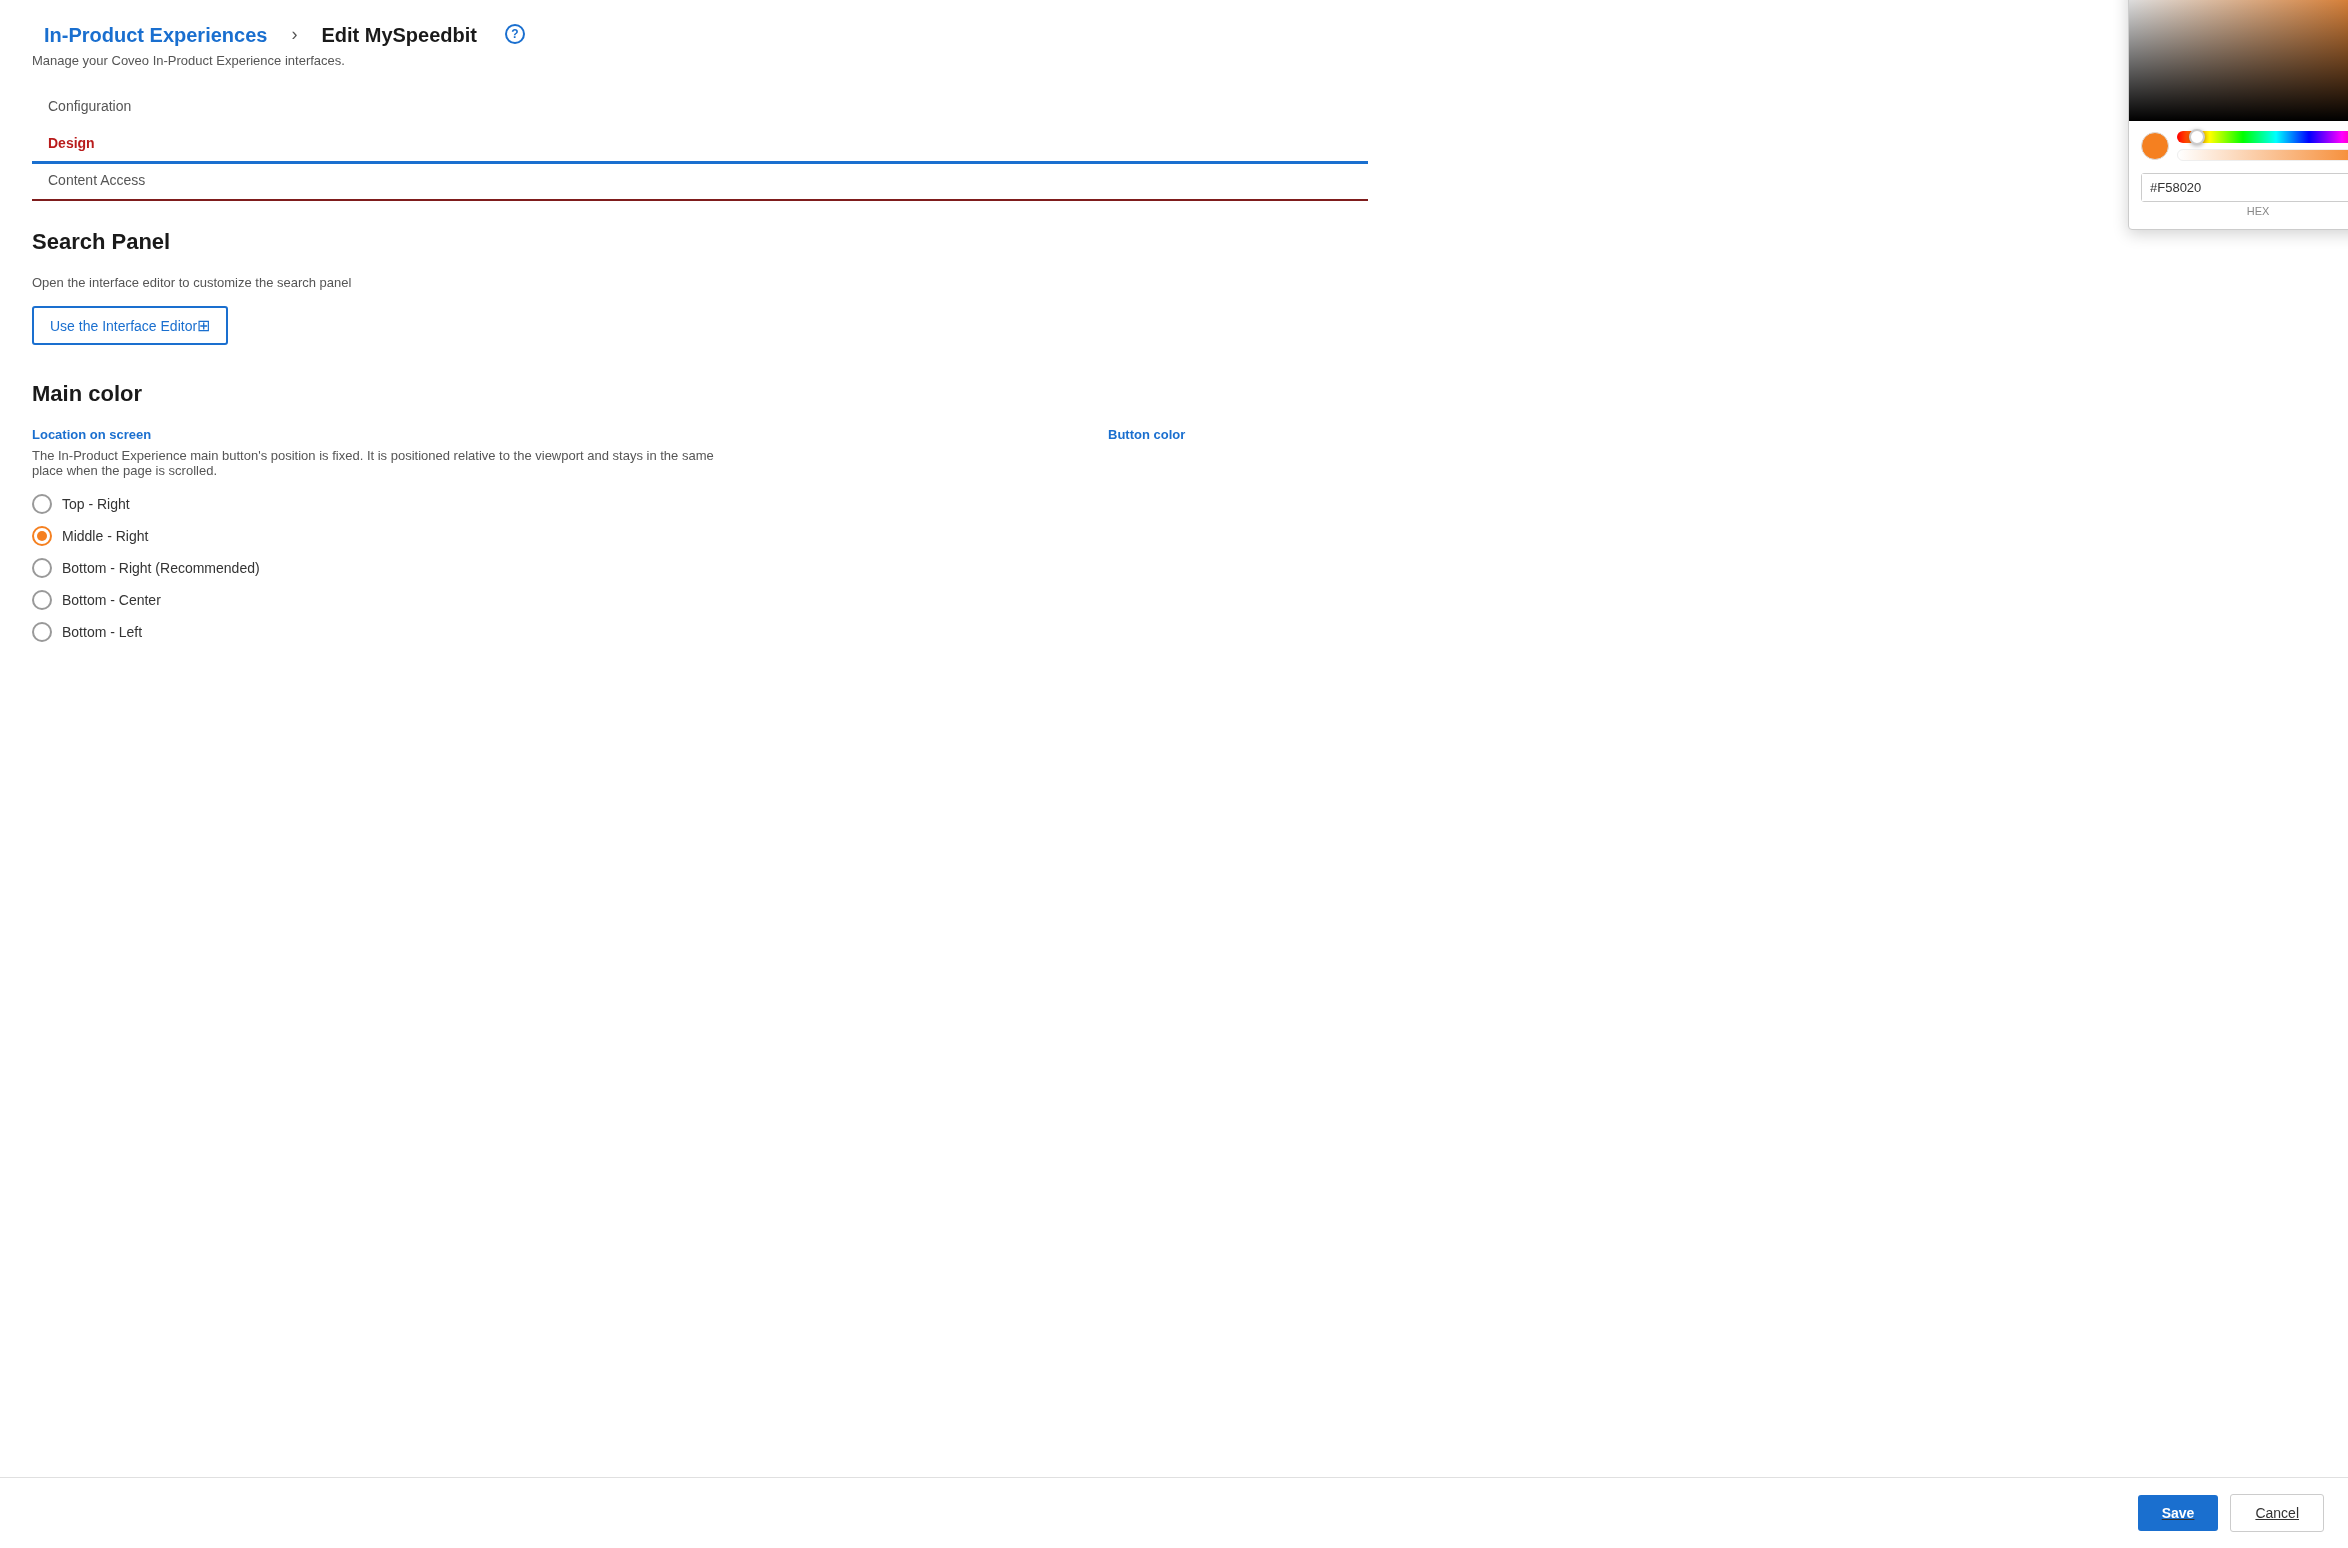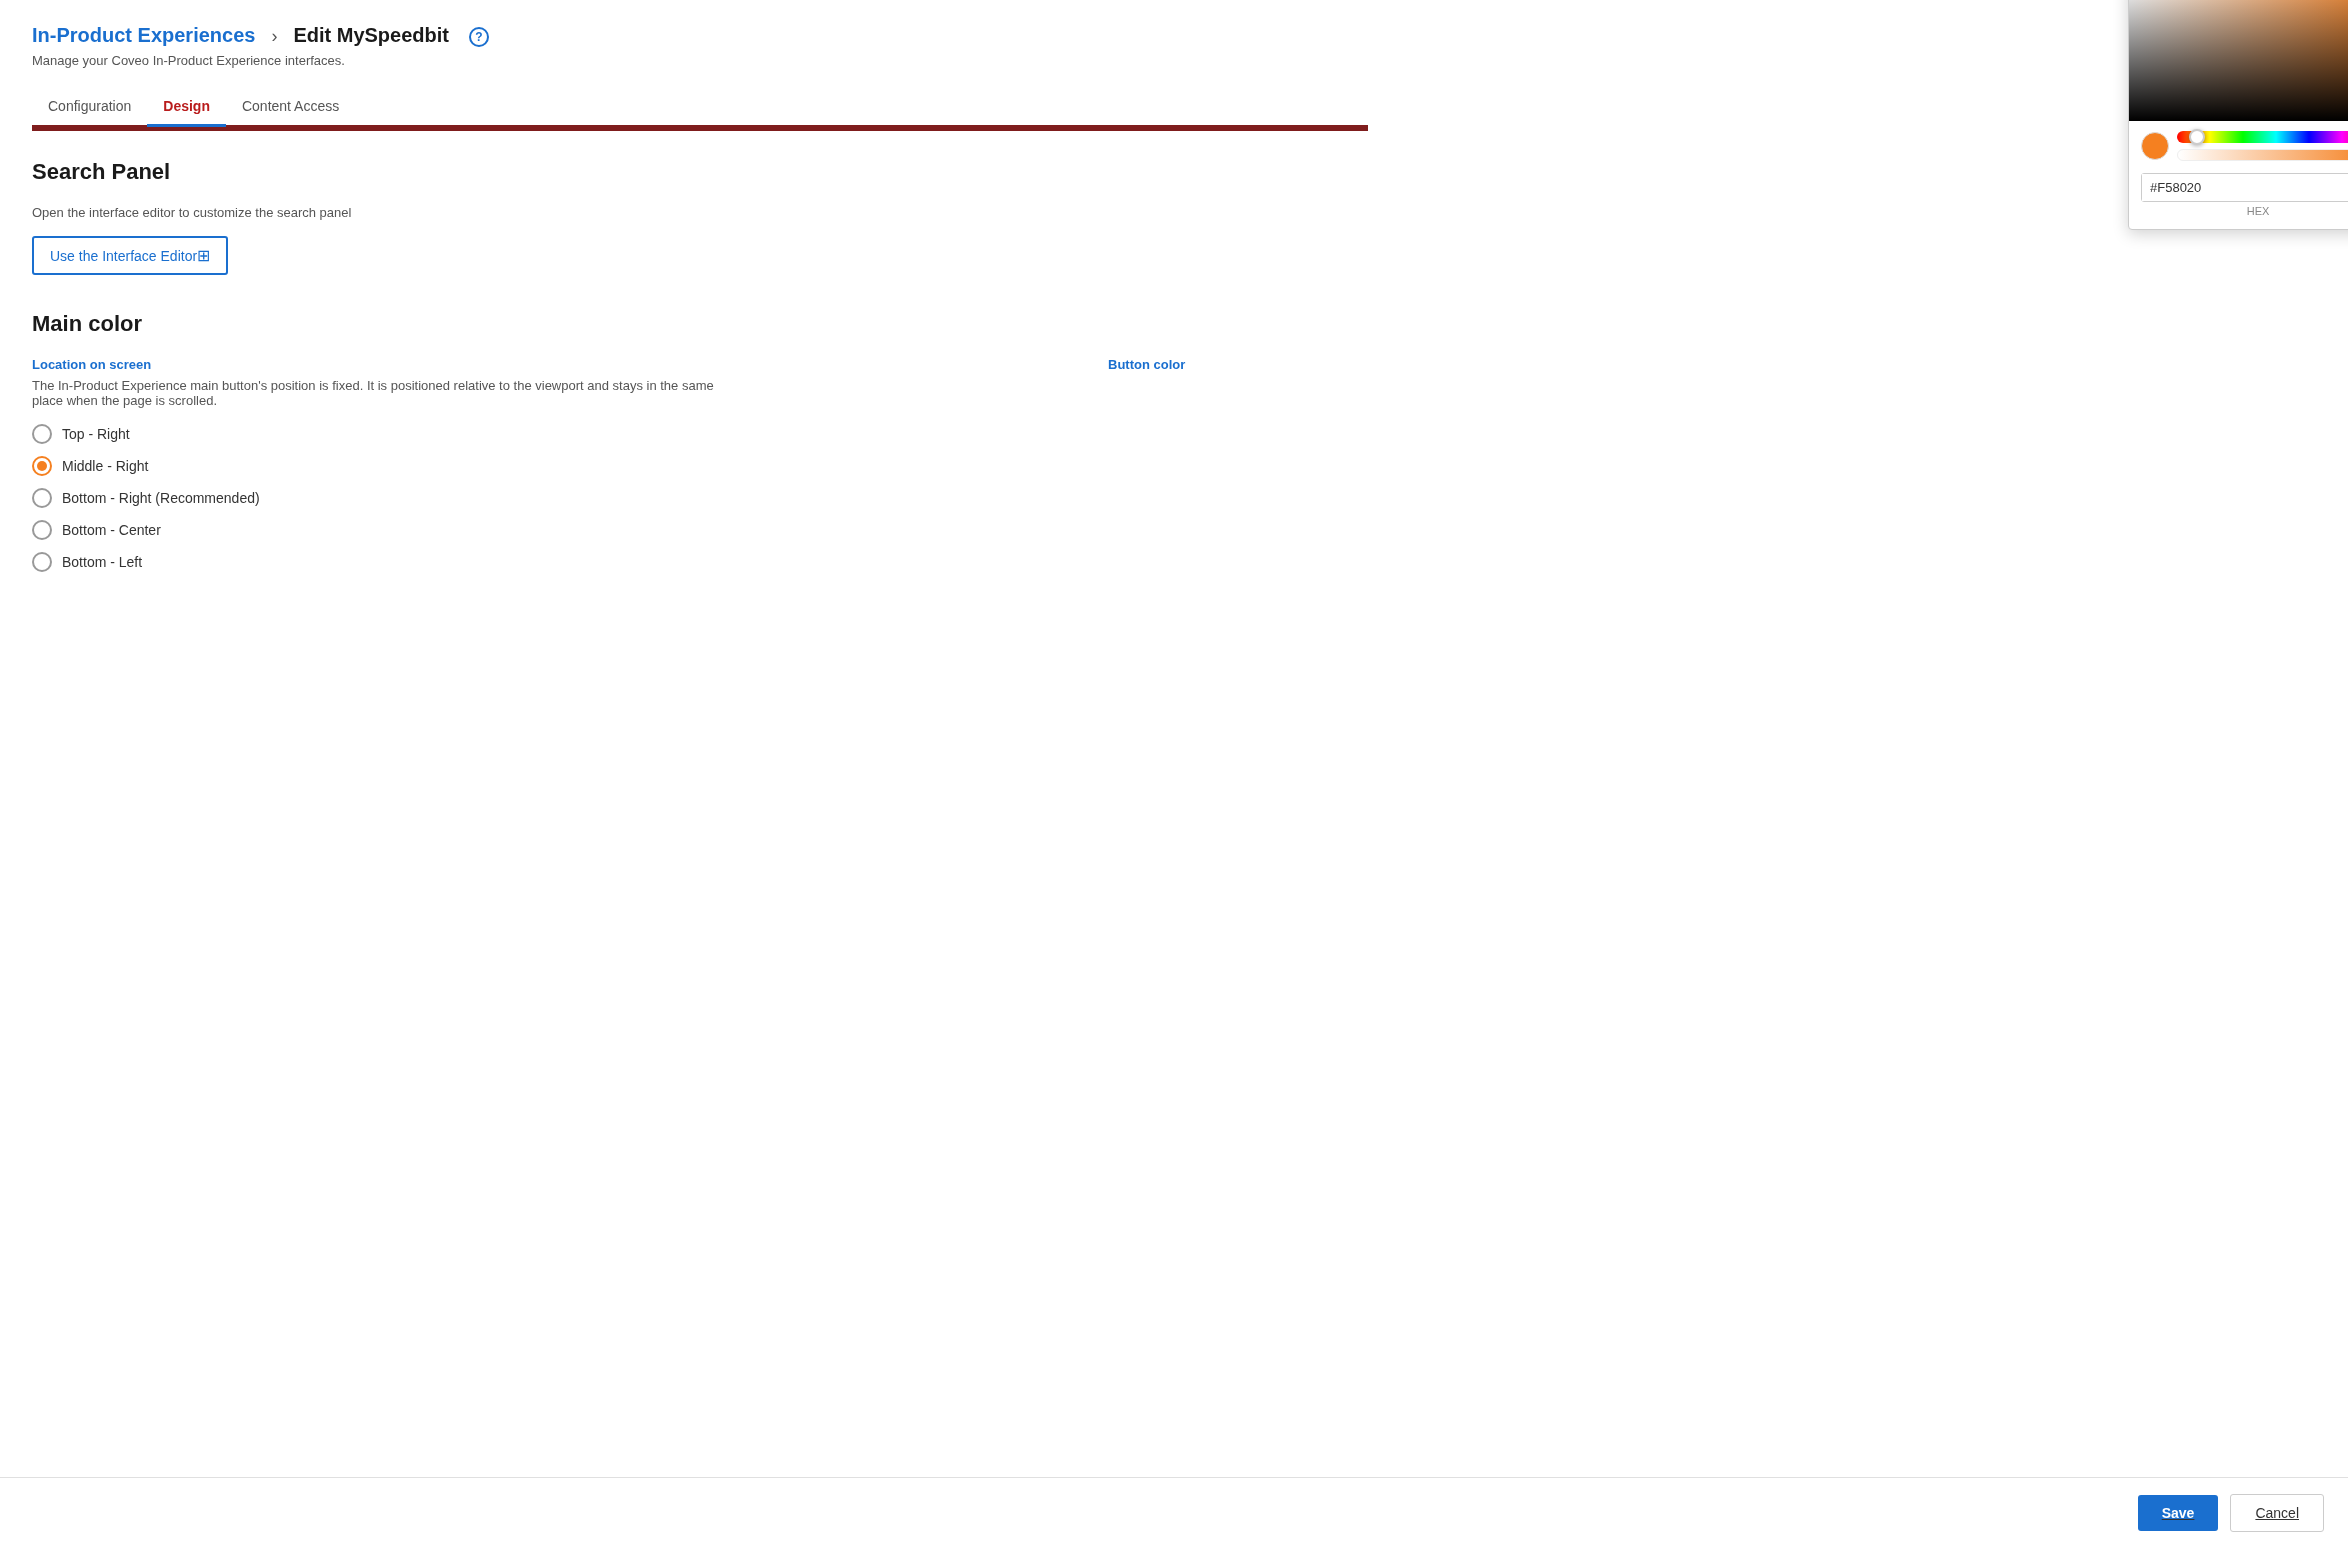--- a/index.html
+++ b/index.html
@@ -1,28 +1,28 @@
 <!DOCTYPE html>
 <html><head>
   <meta charset="utf-8">
   <style>
     * { box-sizing: border-box; margin: 0; padding: 0; }
     body { font-family: -apple-system, BlinkMacSystemFont, 'Segoe UI', Arial, sans-serif; font-size: 14px; color: #333; background: #fff; }
     .page { padding: 24px 32px; max-width: 1400px; }
 
     
-    .breadcrumb { display: flex; align-items: flex-end; gap: 16px; margin-bottom: 6px; }
+    .breadcrumb { display: flex; align-items: flex-start; gap: 24px; margin-bottom: 6px; margin-left: 12px; }
     .breadcrumb-link { color: #1a6fcf; font-size: 20px; font-weight: 600; cursor: pointer; text-decoration: none; }
     .breadcrumb-separator { color: #555; font-size: 18px; }
     .breadcrumb-current { color: #1a1a1a; font-size: 20px; font-weight: 600; }
     .breadcrumb-help { display: inline-flex; align-items: center; justify-content: center; width: 20px; height: 20px; border-radius: 50%; border: 2px solid #1a6fcf; color: #1a6fcf; font-size: 12px; font-weight: 700; cursor: pointer; margin-left: 4px; }
     .subtitle { color: #555; font-size: 13px; margin-bottom: 20px; }
 
     
-    .tabs { display: flex; border-bottom: 6px solid #7f1d1d; margin-bottom: 28px; }
+    .tabs { display: flex; border-bottom: 2px solid #7f1d1d; margin-bottom: 28px; flex-direction: column; }
     .tab { padding: 10px 16px; font-size: 14px; color: #555; cursor: pointer; border-bottom: 3px solid transparent; margin-bottom: -2px; font-weight: 400; }
     .tab.active { color: #b91c1c; border-bottom: 3px solid #1a6fcf; font-weight: 600; }
 
     
     .section-title { font-size: 22px; font-weight: 700; color: #1a1a1a; margin-bottom: 20px; }
     .section { margin-bottom: 36px; }
     .section-desc { color: #555; font-size: 13px; margin-bottom: 16px; }
 
     
     .interface-editor-btn {

